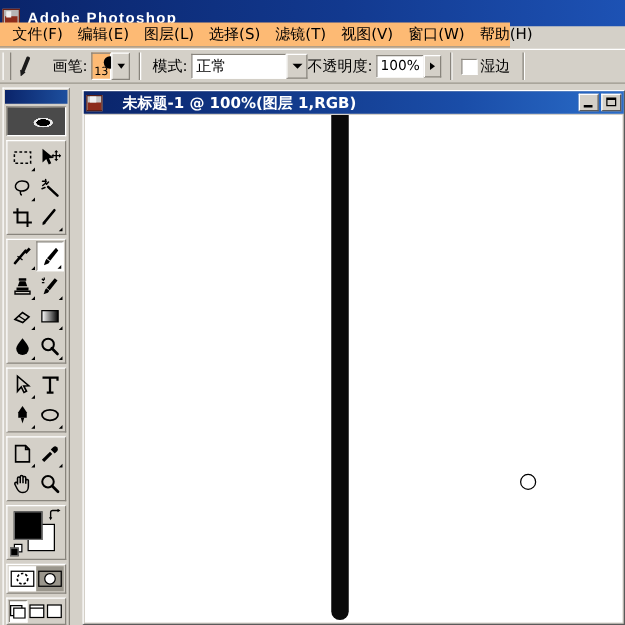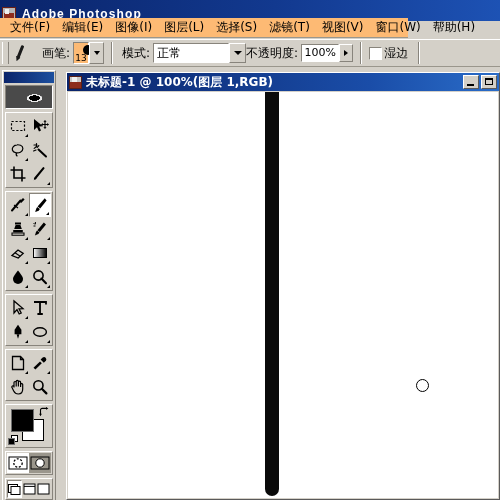--- a/index.html
+++ b/index.html
@@ -444,21 +444,21 @@
     content: "";
     position: absolute;
     left: 2px; top: 0px;
     width: 5px; height: 5px;
     background: #f0f0f0;
   }
   .doc-title {
     color: #ffffff;
     font-size: 12px;
     font-weight: bold;
-    margin-left: 4px;
+    margin-left: 16px;
     white-space: nowrap;
     flex: 1 1 auto;
     overflow: hidden;
     font-family: "DejaVu Sans", "Liberation Sans", sans-serif;
   }
   .win-btns { display: flex; gap: 2px; flex: 0 0 auto; }
   .win-btn {
     width: 16px; height: 14px;
     background: #d4d0c8;
     border: 1px solid;
@@ -507,21 +507,20 @@
 <div id="app">
 
   <div class="app-titlebar">
     <span class="app-icon"></span>
     <span class="app-title">Adobe Photoshop</span>
   </div>
 
   <div class="menubar">
     <div class="menu-item">文件(F)</div>
     <div class="menu-item">编辑(E)</div>
-    <div class="menu-item">图像(I)</div>
     <div class="menu-item">图层(L)</div>
     <div class="menu-item">选择(S)</div>
     <div class="menu-item">滤镜(T)</div>
     <div class="menu-item">视图(V)</div>
     <div class="menu-item">窗口(W)</div>
     <div class="menu-item">帮助(H)</div>
   </div>
 
   <div class="optionsbar">
     <div class="grip"></div>

